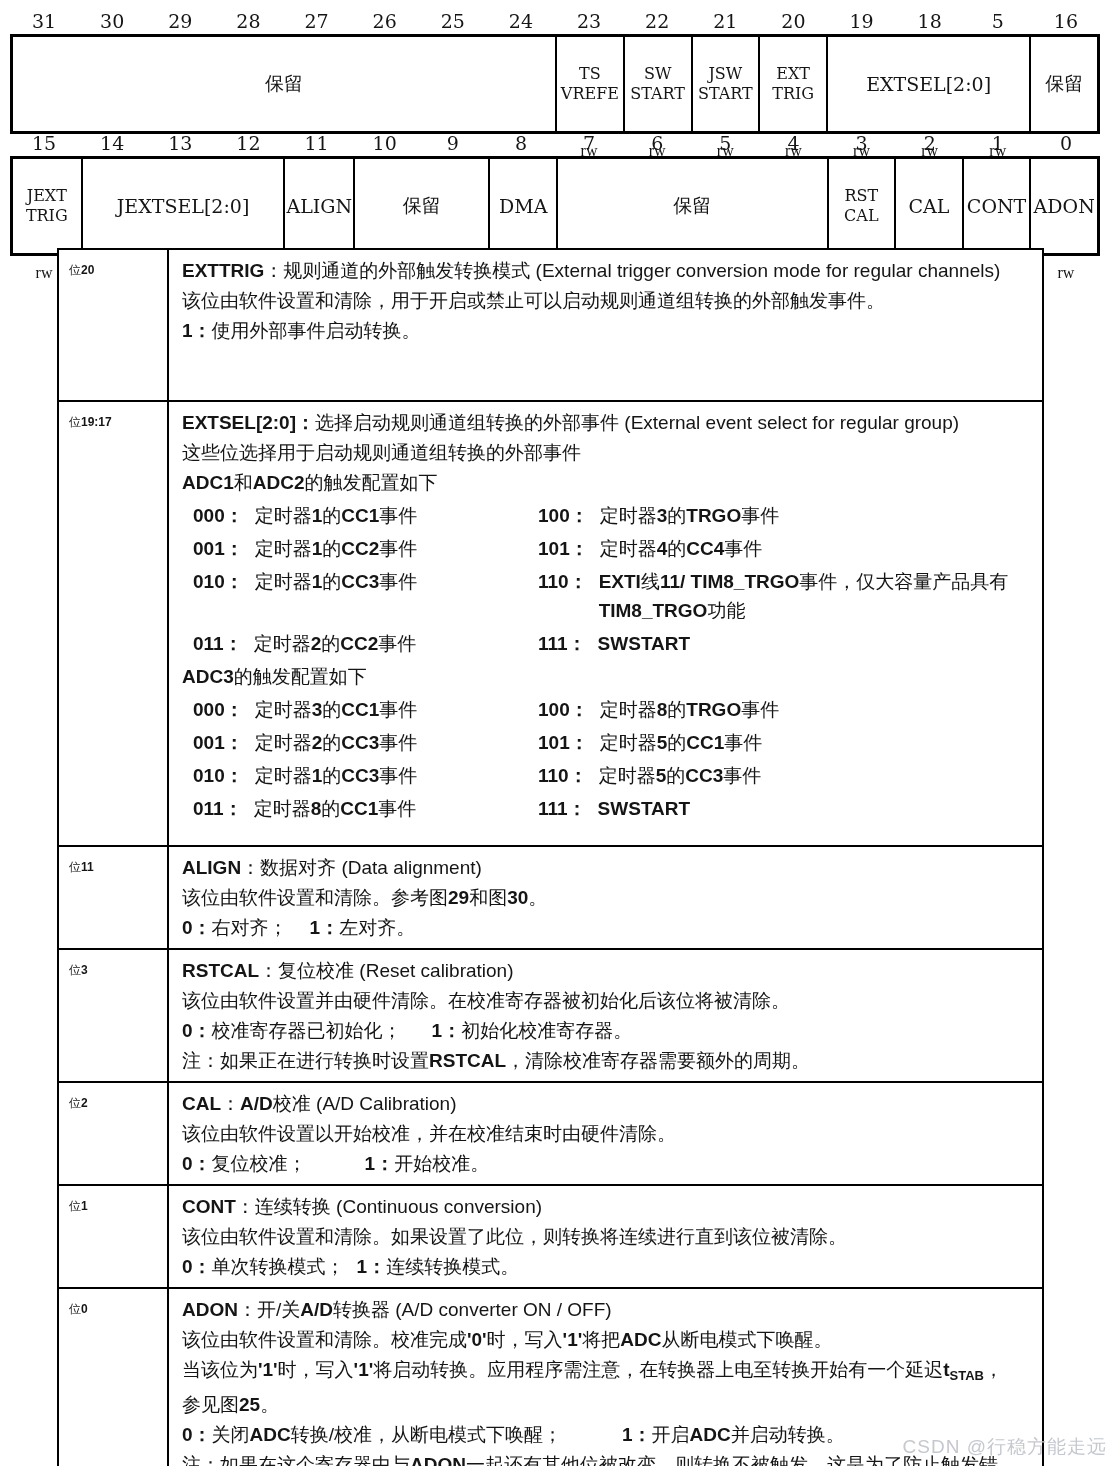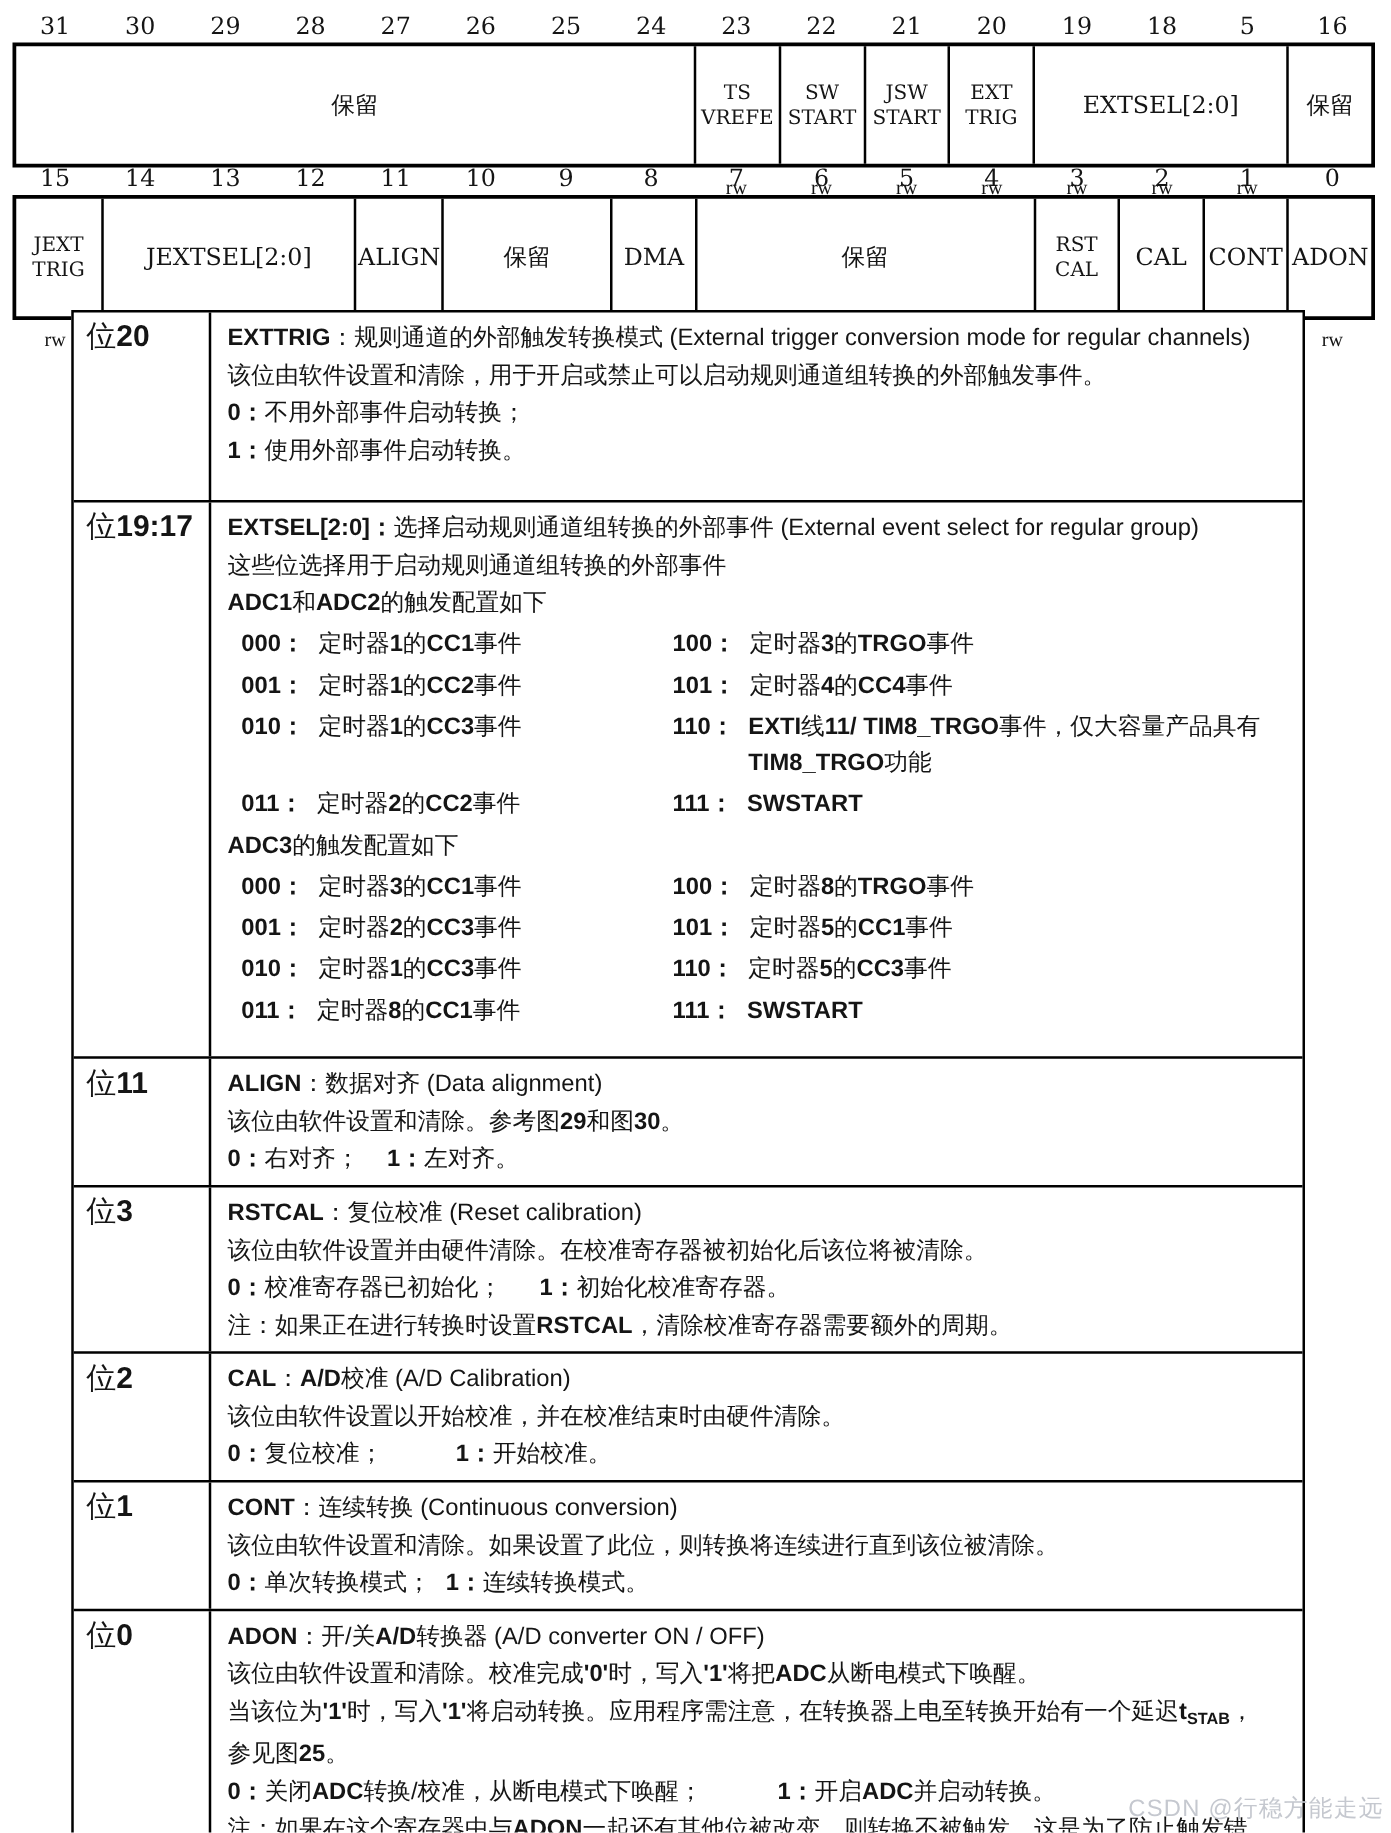--- a/index.html
+++ b/index.html
@@ -26,21 +26,21 @@
   .desc{position:absolute;left:57px;top:248px;width:983px;border:2px solid #000;background:#fff}
   .drow{display:flex;border-top:2px solid #000}
   .drow:first-child{border-top:none}
   .drow:nth-child(1){min-height:150px}
   .drow:nth-child(2){min-height:443px}
   .drow:nth-child(3){min-height:91px}
   .drow:nth-child(4){min-height:116px}
   .drow:nth-child(5){min-height:93px}
   .drow:nth-child(6){min-height:99px}
   .drow:nth-child(7){min-height:205px}
-  .dbit{width:94px;flex:none;border-right:2px solid #000;padding:8px 4px 4px 10px;font-size:24px;line-height:24px}
+  .dbit{width:94px;flex:none;border-right:2px solid #000;padding:8px 4px 4px 10px;font-size:12px;line-height:24px}
   .dcontent{flex:1;min-width:0;padding:5px 30px 5px 13px;font-size:19px}
   .para{line-height:29px;margin:1px 0}
   .para.just{text-align:justify}
   .b{font-weight:bold}
   .sub{font-size:13px;vertical-align:-4px}
   .sp{display:inline-block;height:1px}
   .opts{margin:1px 0 1px 0;padding-left:11px}
   .opt-row{display:flex;margin:4px 0}
   .opt-left{width:345px;flex:none;display:flex}
   .opt-right{flex:1;min-width:0;display:flex}
@@ -188,21 +188,20 @@
       <div>rw</div>
       <div>rw</div>
     </div>
   </div>
 <div class="desc">
     <div class="drow">
       <div class="dbit"><span>位</span><span class="b">20</span></div>
       <div class="dcontent">
         <div class="para just"><span class="b">EXTTRIG</span><span>：规则通道的外部触发转换模式 (External trigger conversion mode for regular channels)</span></div>
         <div class="para"><span>该位由软件设置和清除，用于开启或禁止可以启动规则通道组转换的外部触发事件。</span></div>
-        <div class="para"><span class="b">0：</span><span>不用外部事件启动转换；</span></div>
         <div class="para"><span class="b">1：</span><span>使用外部事件启动转换。</span></div>
       </div>
     </div>
     <div class="drow">
       <div class="dbit"><span>位</span><span class="b">19:17</span></div>
       <div class="dcontent">
         <div class="para"><span class="b">EXTSEL[2:0]：</span><span>选择启动规则通道组转换的外部事件 (External event select for regular group)</span></div>
         <div class="para"><span>这些位选择用于启动规则通道组转换的外部事件</span></div>
         <div class="para"><span class="b">ADC1</span><span>和</span><span class="b">ADC2</span><span>的触发配置如下</span></div>
         <div class="opts">

